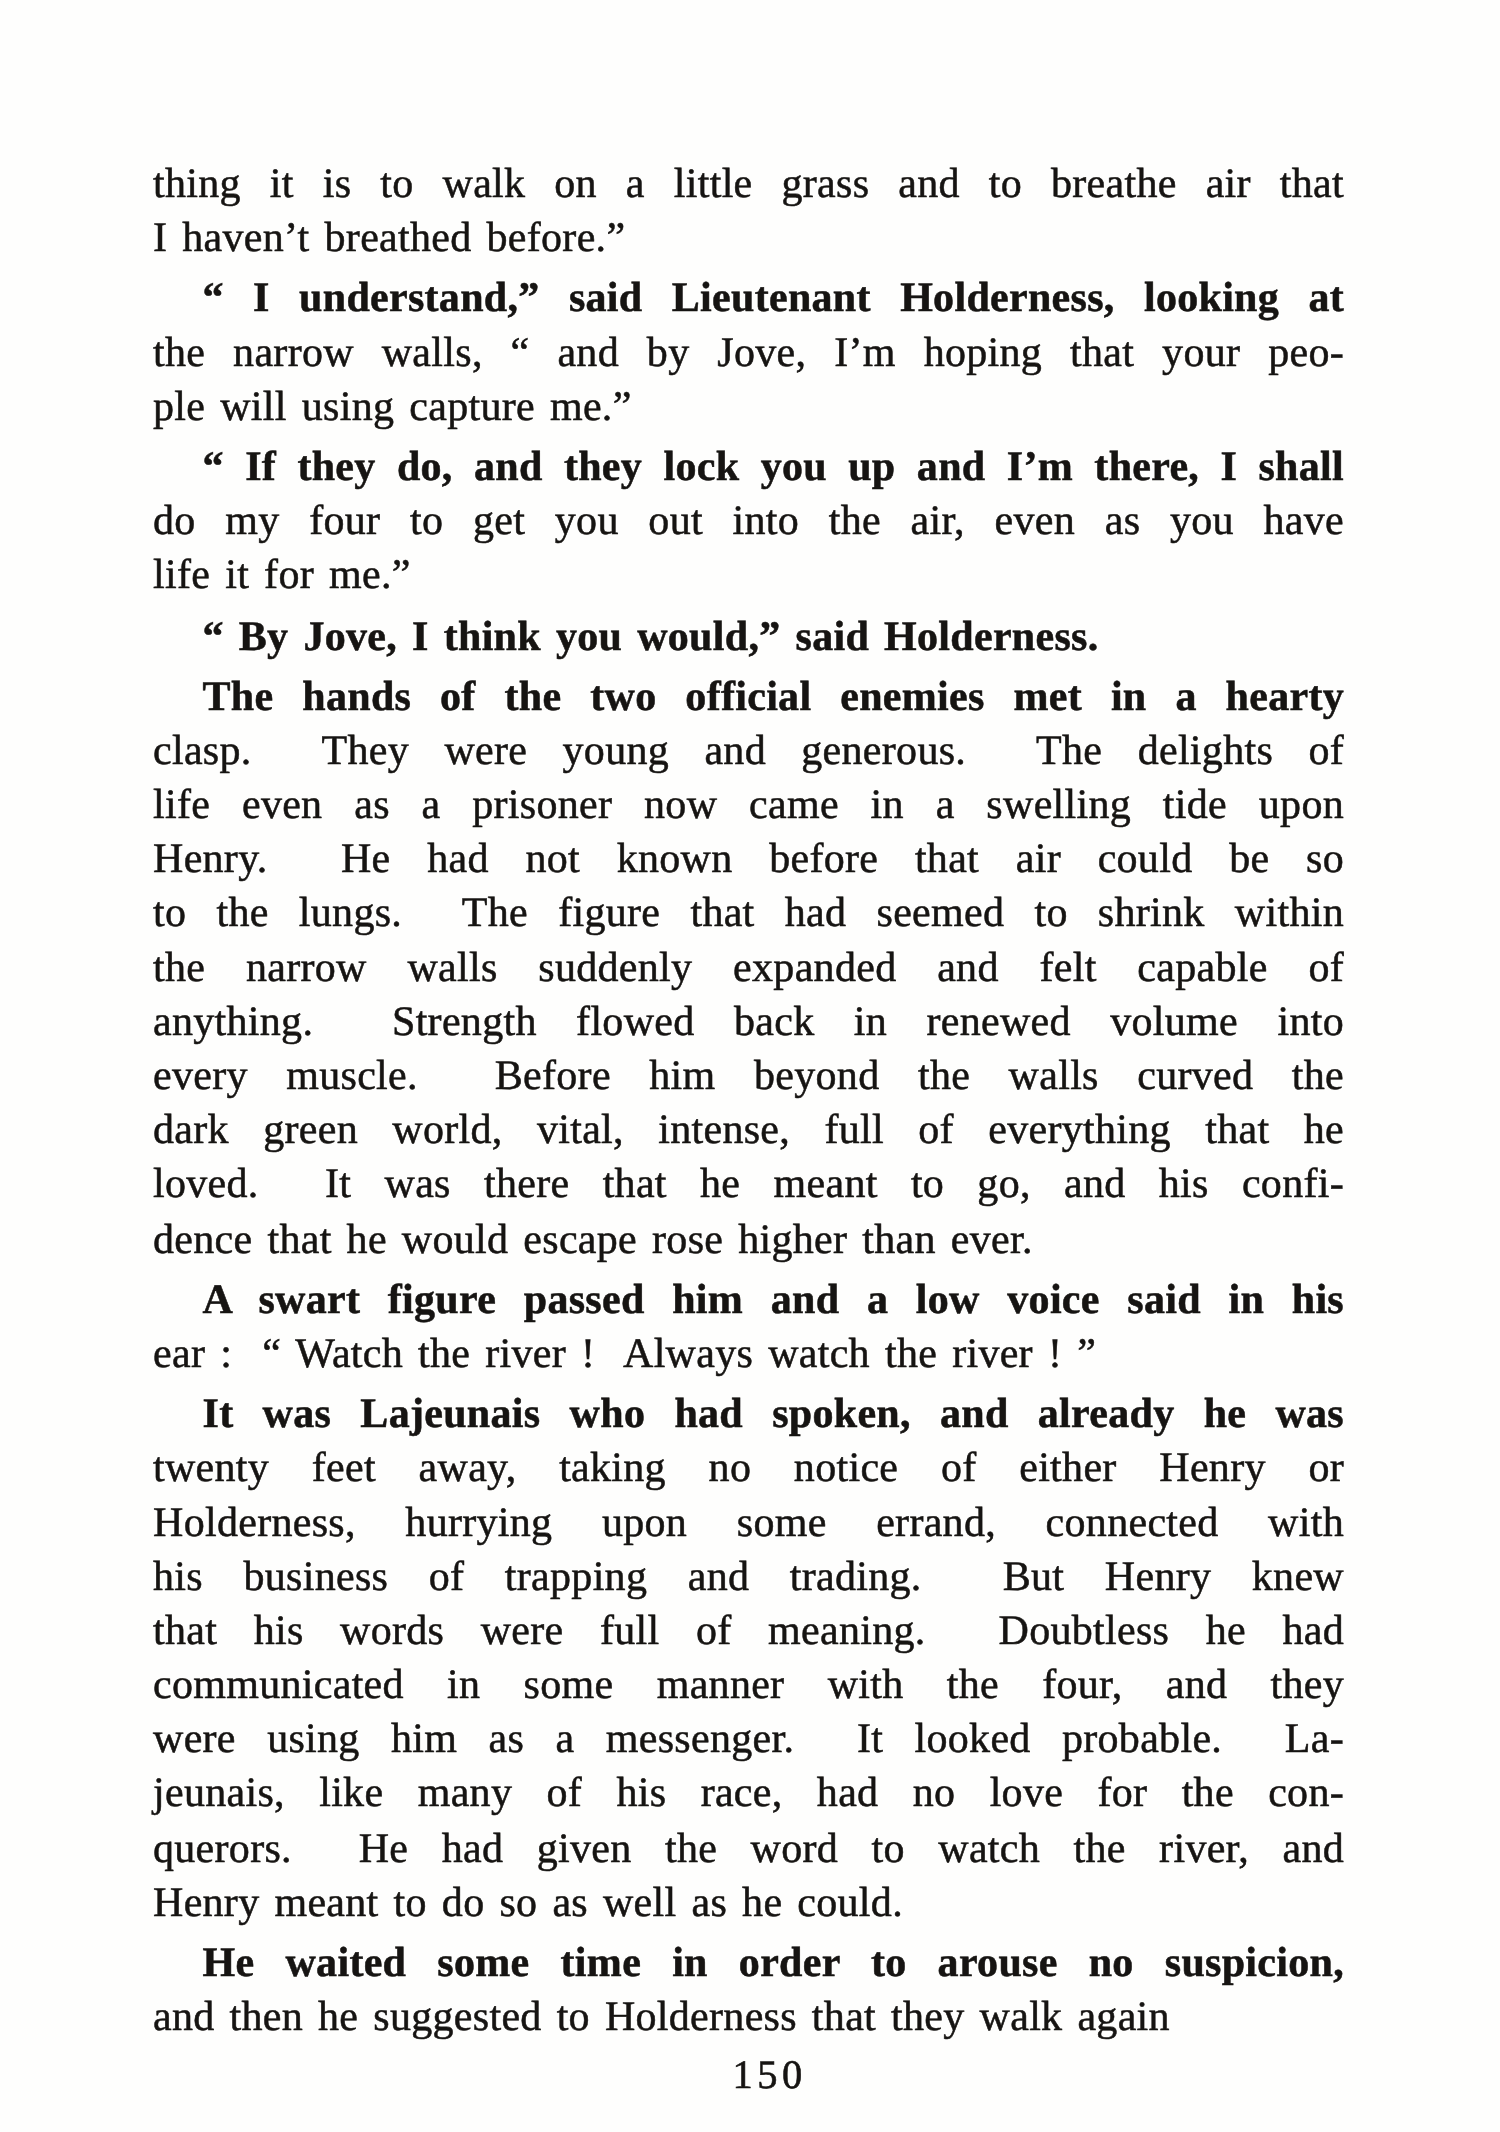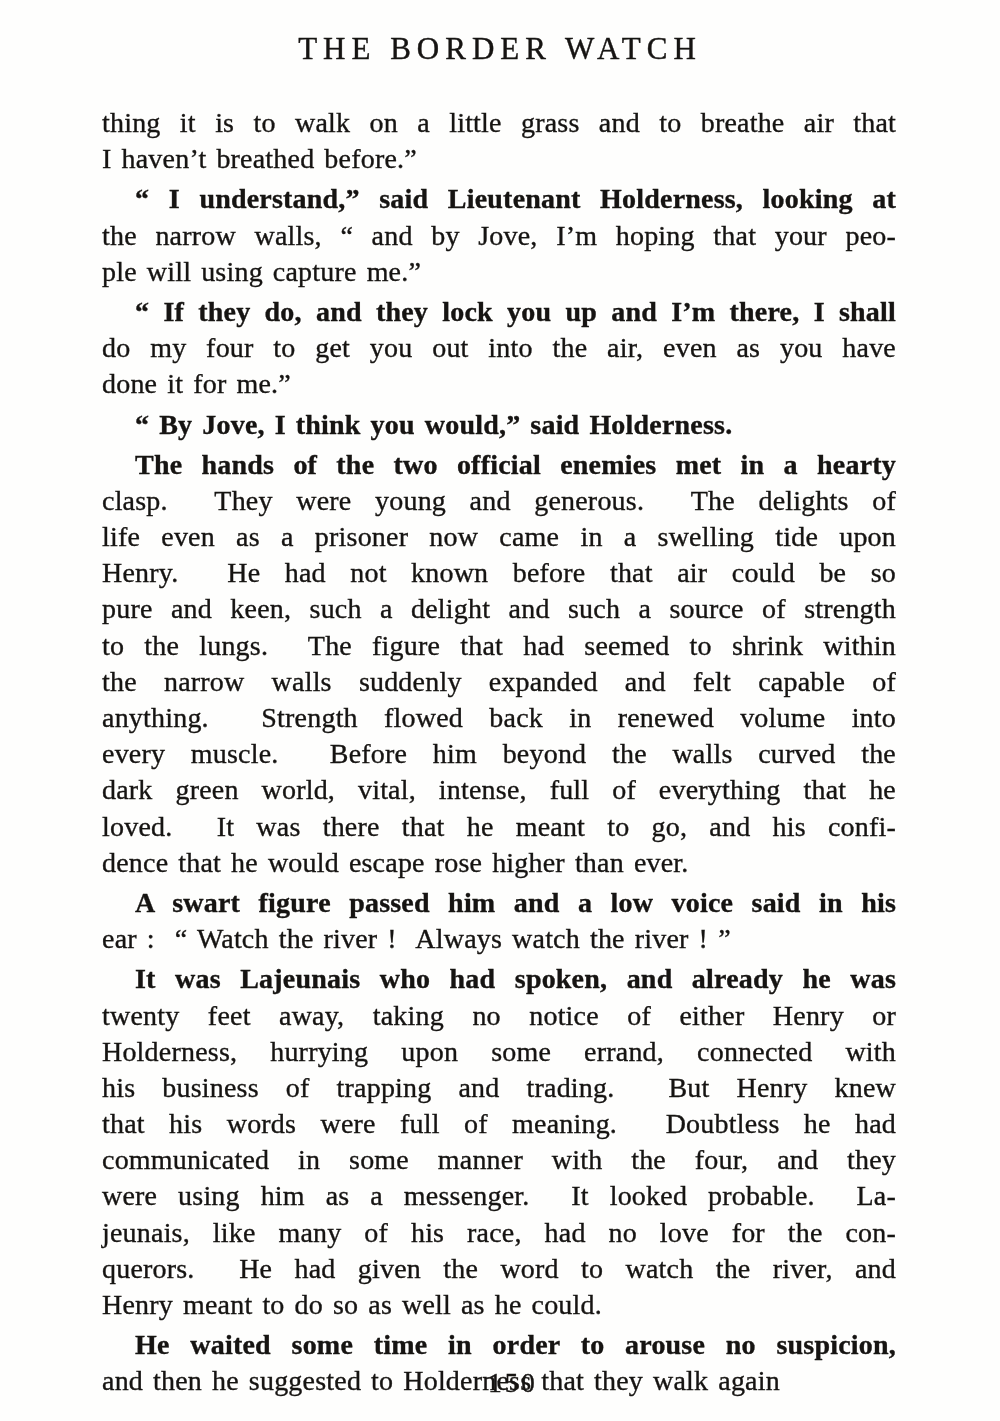--- a/index.html
+++ b/index.html
@@ -65,46 +65,44 @@
     text-align: center;
     font-size: 27px;
     letter-spacing: 3px;
     -webkit-text-stroke: 0.4px currentColor;
   }
 </style>
 </head>
 <body>
 
 <div class="page">
-  <div class="running-head">THE BORDER WATCH</div>
 
   <div class="body-block" id="page-body-container">
       <div class="para">
         <div class="line">thing it is to walk on a little grass and to breathe air that</div>
         <div class="line last">I haven’t breathed before.”</div>
       </div>
       <div class="para">
         <div class="line indent">“ I understand,” said Lieutenant Holderness, looking at</div>
         <div class="line">the narrow walls, “ and by Jove, I’m hoping that your peo-</div>
         <div class="line last">ple will using capture me.”</div>
       </div>
       <div class="para">
         <div class="line indent">“ If they do, and they lock you up and I’m there, I shall</div>
         <div class="line">do my four to get you out into the air, even as you have</div>
-        <div class="line last">done it for me.”</div>
+        <div class="line last">life it for me.”</div>
       </div>
       <div class="para">
         <div class="line indent last">“ By Jove, I think you would,” said Holderness.</div>
       </div>
       <div class="para">
         <div class="line indent">The hands of the two official enemies met in a hearty</div>
         <div class="line">clasp.&nbsp; They were young and generous.&nbsp; The delights of</div>
         <div class="line">life even as a prisoner now came in a swelling tide upon</div>
         <div class="line">Henry.&nbsp; He had not known before that air could be so</div>
-        <div class="line">pure and keen, such a delight and such a source of strength</div>
         <div class="line">to the lungs.&nbsp; The figure that had seemed to shrink within</div>
         <div class="line">the narrow walls suddenly expanded and felt capable of</div>
         <div class="line">anything.&nbsp; Strength flowed back in renewed volume into</div>
         <div class="line">every muscle.&nbsp; Before him beyond the walls curved the</div>
         <div class="line">dark green world, vital, intense, full of everything that he</div>
         <div class="line">loved.&nbsp; It was there that he meant to go, and his confi-</div>
         <div class="line last">dence that he would escape rose higher than ever.</div>
       </div>
       <div class="para">
         <div class="line indent">A swart figure passed him and a low voice said in his</div>

